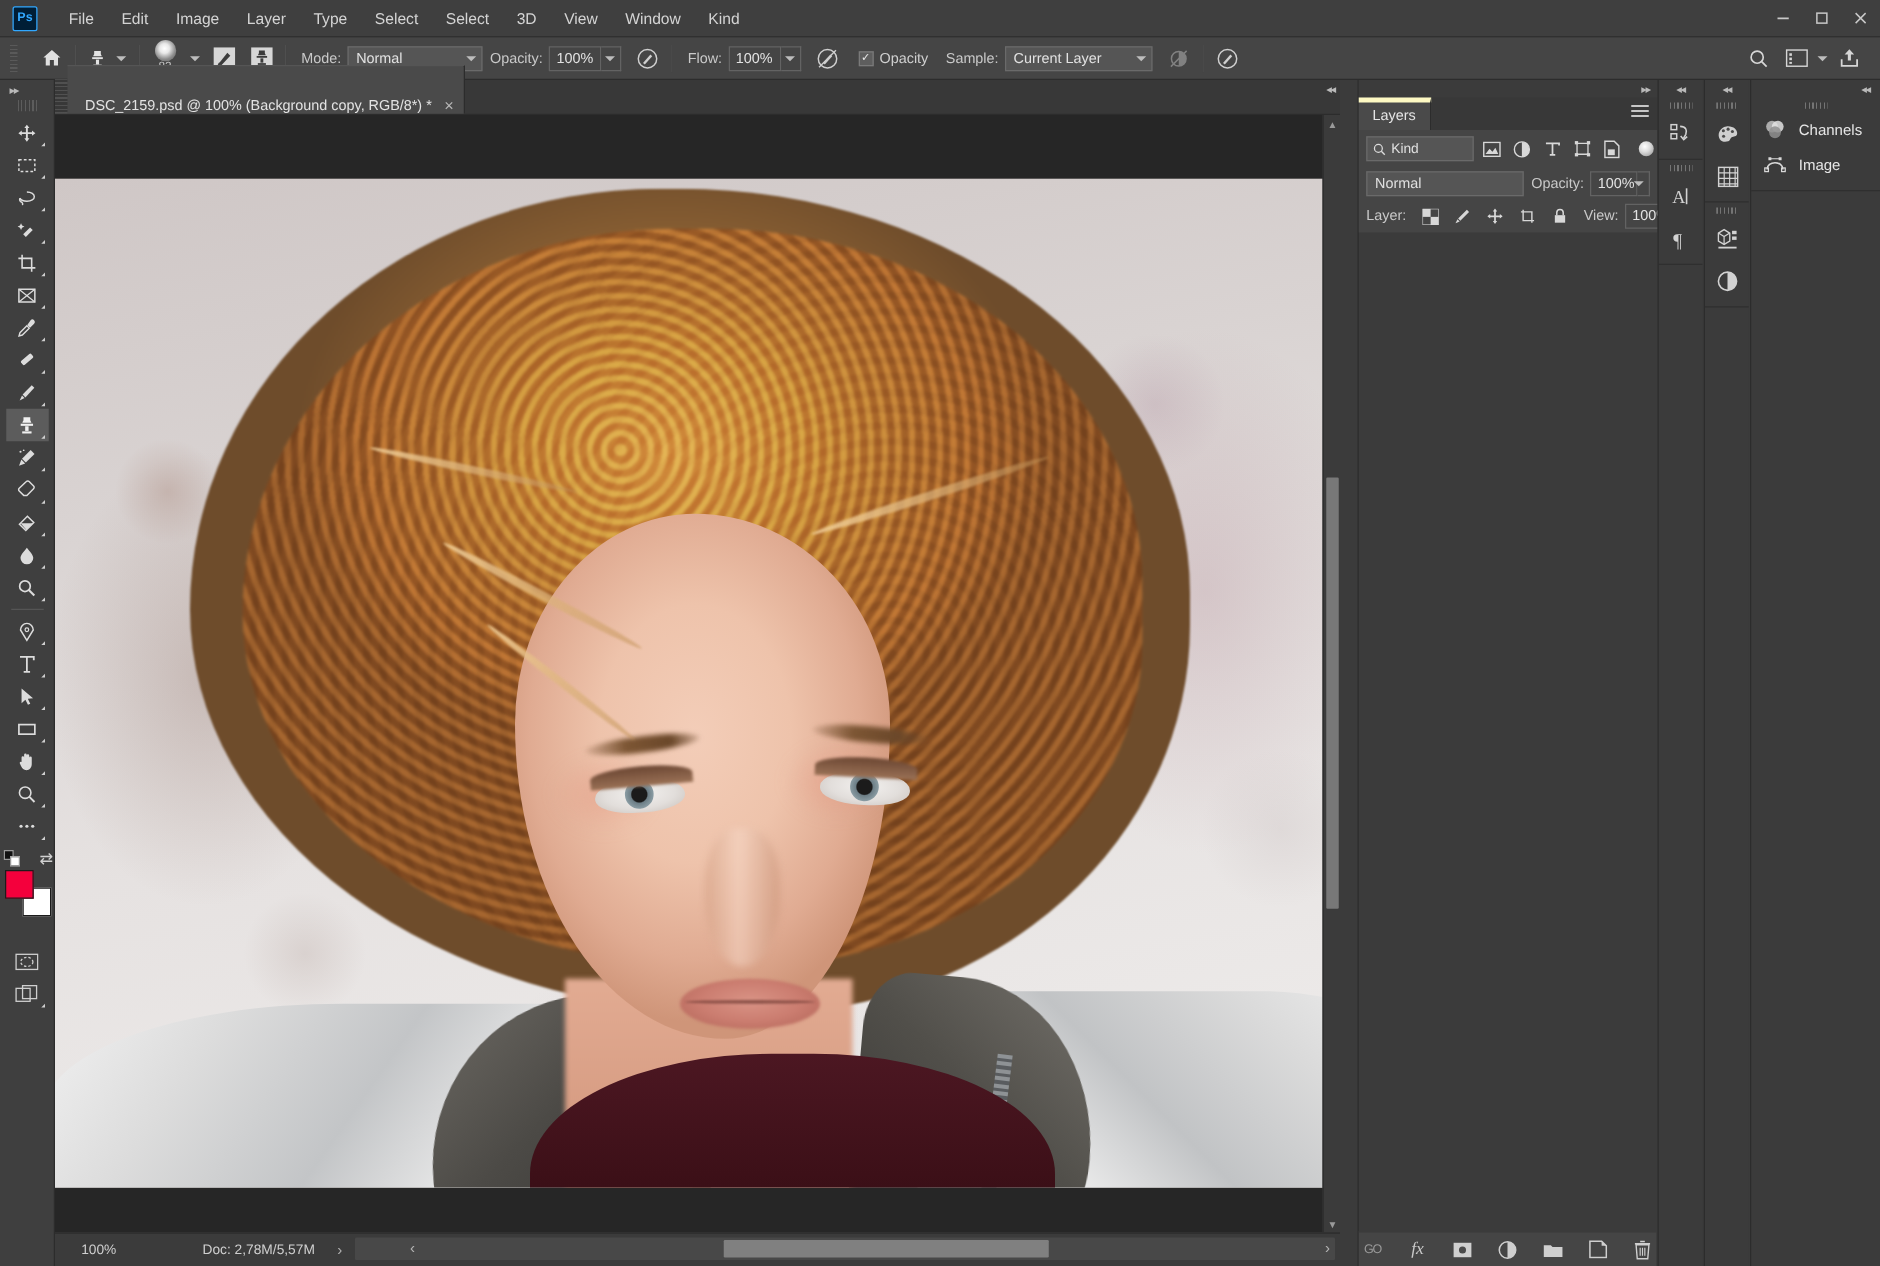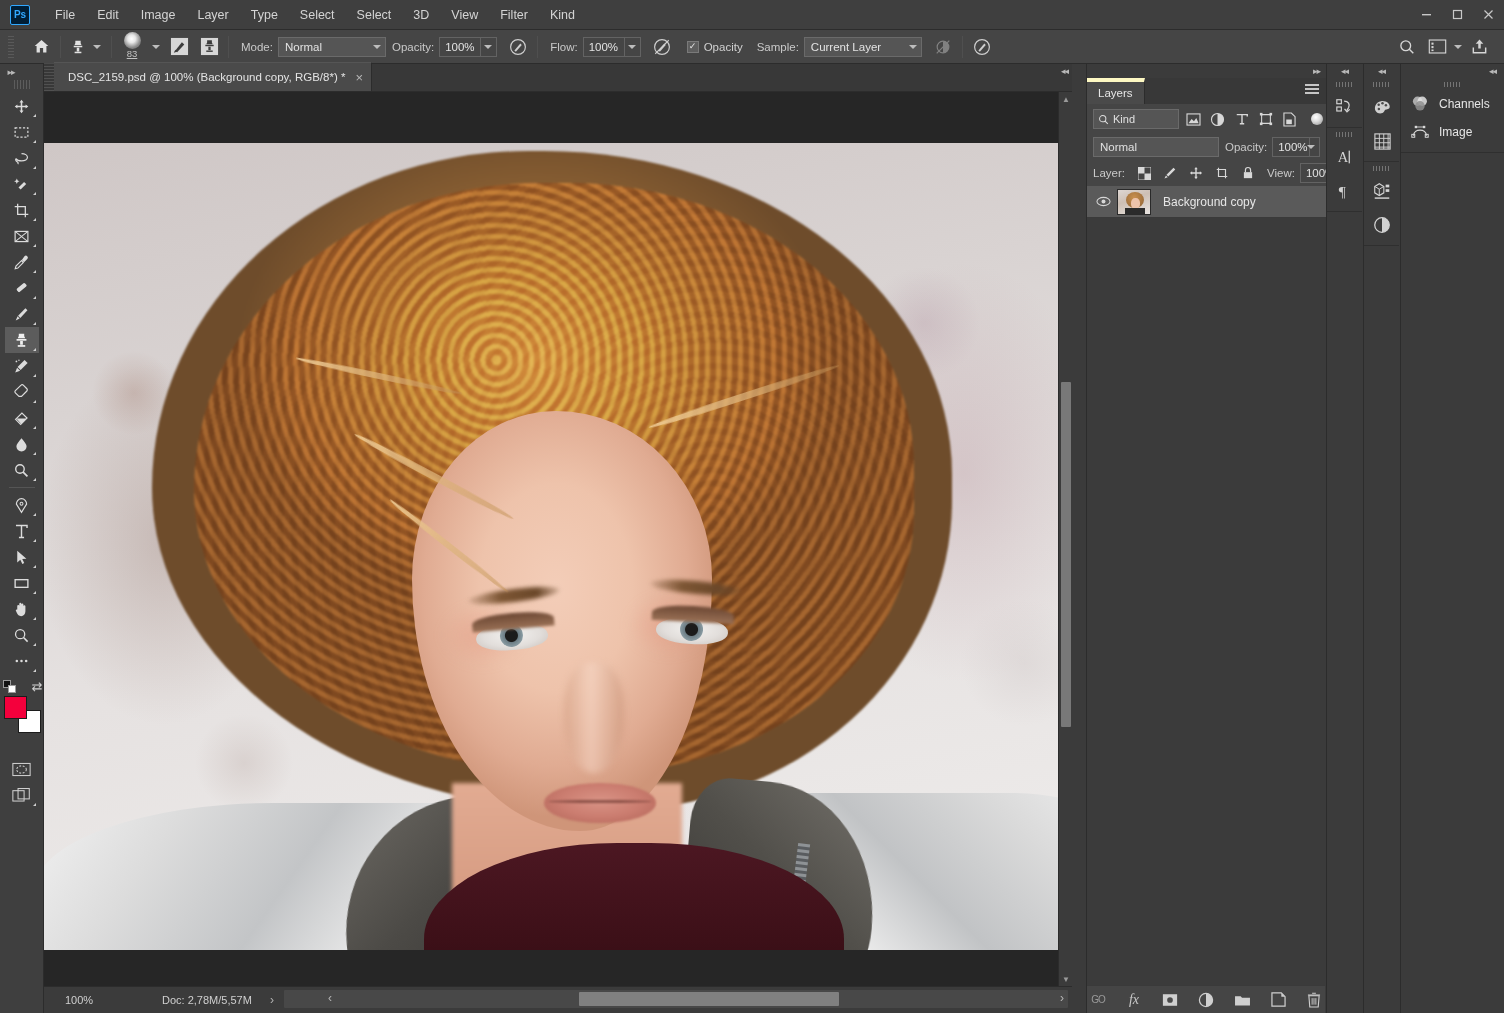--- a/index.html
+++ b/index.html
@@ -130,22 +130,22 @@
   .tabstrip {
     position: absolute; left: 44px; top: 64px; width: 1028px; height: 28px;
     background: #383838; border-bottom: 1px solid #2c2c2c; display: flex; align-items: flex-end;
   }
   .tabstrip .left-grip {
     width: 10px; height: 28px;
     background: repeating-linear-gradient(to bottom,#6e6e6e 0 1px,transparent 1px 3px);
     opacity: .45; margin-left: 0px;
   }
   .doctab {
-    height: 29px; background: #4a4a4a; color: #e3e3e3; font-size: 11.5px;
-    display: flex; align-items: center; padding: 0 8px 0 14px; border-right: 1px solid #2c2c2c;
+    height: 39px; background: #4a4a4a; color: #e3e3e3; font-size: 11.5px;
+    display: flex; align-items: flex-end; padding: 0 8px 0 14px; border-right: 1px solid #2c2c2c;
     border-top: 1px solid #555;
   }
   .doctab .close {
     margin-left: 10px; color: #b7b7b7; font-size: 13px; line-height: 1;
   }
   .tab-collapse {
     position: absolute; right: 4px; top: 2px; color: #b9b9b9; font-size: 9px; letter-spacing: -1px;
   }
 
   
@@ -436,21 +436,21 @@
     <div class="menu">
       <div class="menu-item">File</div>
       <div class="menu-item">Edit</div>
       <div class="menu-item">Image</div>
       <div class="menu-item">Layer</div>
       <div class="menu-item">Type</div>
       <div class="menu-item">Select</div>
       <div class="menu-item">Select</div>
       <div class="menu-item">3D</div>
       <div class="menu-item">View</div>
-      <div class="menu-item">Filter</div>
+      <div class="menu-item">Window</div>
       <div class="menu-item">Kind</div>
     </div>
     <div class="win-controls">
       <div class="win-btn">
         <svg width="11" height="11" viewBox="0 0 11 11">
             <rect x="1" y="5" width="9" height="1.4" fill="#c8c8c8"></rect>
           </svg>
       </div>
       <div class="win-btn">
         <svg width="11" height="11" viewBox="0 0 11 11">
@@ -960,41 +960,20 @@
           </span>
         </div>
         <span class="opt-label" style="margin-left:10px;">View:</span>
         <div class="opt-field" style="min-width:38px;">100%</div>
         <div class="caret-box">
             <span class="opt-caret"></span>
           </div>
       </div>
 
       <div class="layer-list">
-        <div class="layer-item selected">
-          <span class="eye">
-            <svg width="15" height="11" viewBox="0 0 16 11">
-                <ellipse cx="8" cy="5.5" rx="7" ry="4.4" fill="none" stroke="#d7d7d7" stroke-width="1.1"></ellipse>
-                <circle cx="8" cy="5.5" r="2.1" fill="#d7d7d7"></circle>
-              </svg>
-          </span>
-          <span class="thumb sel">
-            <span style="position:absolute;inset:0;background:linear-gradient(160deg,#ded7d3 0%,#cdbfb4 40%,#e8e4e1 100%);"></span>
-            <span style="position:absolute;left:8px;top:2px;width:18px;height:16px;border-radius:50%;background:radial-gradient(circle at 45% 35%,#c9904f,#8d6234);"></span>
-            <span style="position:absolute;left:13px;top:8px;width:9px;height:11px;border-radius:45%;background:#edc3aa;"></span>
-            <span style="position:absolute;left:7px;top:18px;width:20px;height:8px;background:#2b2b2b;"></span>
-            <span class="thumb-corners">
-                <i class="tl"></i>
-                <i class="tr"></i>
-                <i class="bl"></i>
-                <i class="br"></i>
-              </span>
-          </span>
-          <span class="layer-name">Background copy</span>
-        </div>
       </div>
     </div>
 
     <div class="lp-footer">
       <span class="lf-ic" style="font-size:10px;color:#9a9a9a;letter-spacing:-1px;">GO</span>
       <span class="lf-ic" style="font-style:italic;font-family:'Liberation Serif',serif;font-size:14px;">fx</span>
       <span class="lf-ic">
         <svg width="16" height="14" viewBox="0 0 18 15">
             <rect x="1" y="1" width="16" height="13" fill="#cfcfcf"></rect>
             <circle cx="9" cy="7.5" r="3.2" fill="#4a4a4a"></circle>

